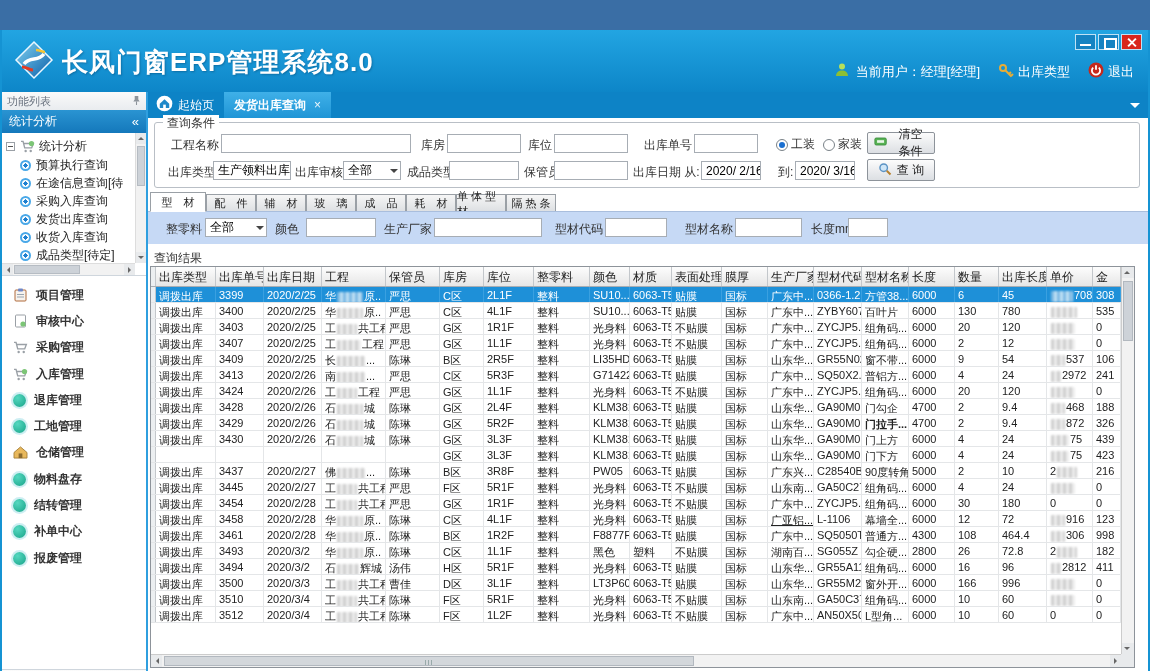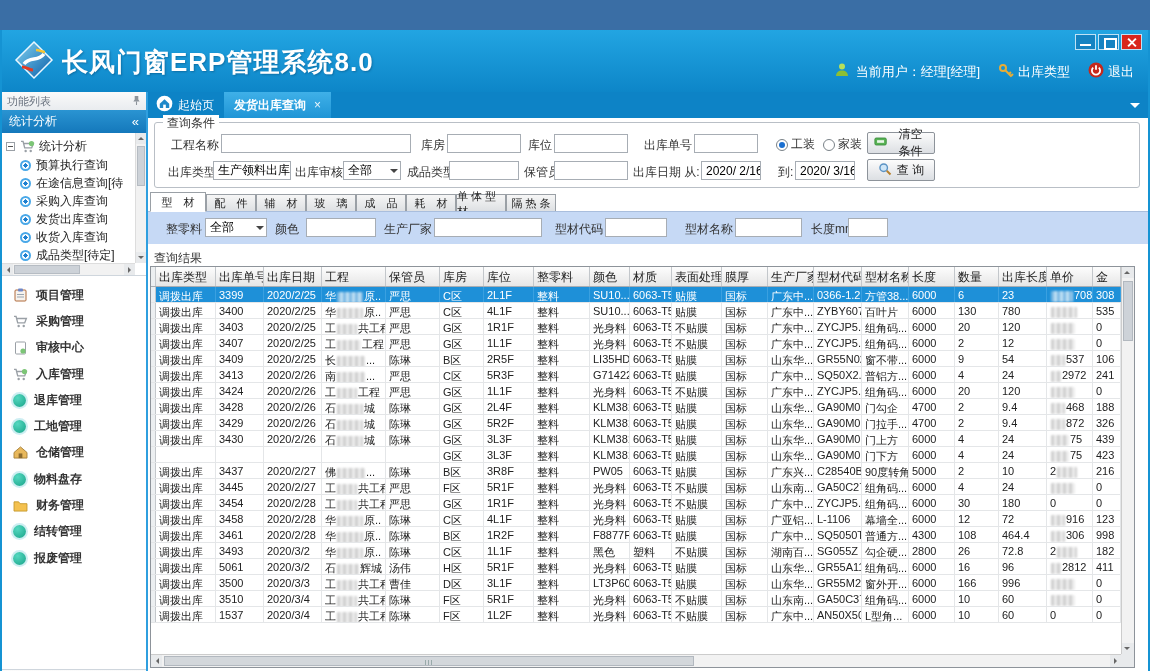--- a/index.html
+++ b/index.html
@@ -248,36 +248,36 @@
               <svg width="13" height="14" viewBox="0 0 13 14">
                 <rect x="1" y="2" width="11" height="11" rx="1" fill="#f7f3ee" stroke="#b06a3b"></rect>
                 <rect x="4" y="0.5" width="5" height="3" rx="1" fill="#6f87c7"></rect>
                 <path d="M3 6.5h7M3 9h7" stroke="#9aa5b0" stroke-width="1"></path>
               </svg>
             </span>
             <span>项目管理</span>
           </div>
           <div class="nav-item">
             <span class="nic">
+              <svg width="13" height="14" viewBox="0 0 13 14">
+                <rect x="1.5" y="1" width="10" height="12" rx="1" fill="#fff" stroke="#9aa0a6"></rect>
+                <circle cx="9" cy="10" r="2.6" fill="#7cc576"></circle>
+              </svg>
+            </span>
+            <span>审核中心</span>
+          </div>
+          <div class="nav-item">
+            <span class="nic">
               <svg width="15" height="13" viewBox="0 0 16 14">
                 <path d="M1 1.5h2.2l1.8 7h7.5l1.8-4.8H4" fill="none" stroke="#9aa0a6" stroke-width="1.5"></path>
                 <circle cx="6" cy="11.8" r="1.3" fill="#9aa0a6"></circle>
                 <circle cx="11.5" cy="11.8" r="1.3" fill="#9aa0a6"></circle>
               </svg>
             </span>
             <span>采购管理</span>
-          </div>
-          <div class="nav-item">
-            <span class="nic">
-              <svg width="13" height="14" viewBox="0 0 13 14">
-                <rect x="1.5" y="1" width="10" height="12" rx="1" fill="#fff" stroke="#9aa0a6"></rect>
-                <circle cx="9" cy="10" r="2.6" fill="#7cc576"></circle>
-              </svg>
-            </span>
-            <span>审核中心</span>
           </div>
           <div class="nav-item">
             <span class="nic">
               <svg width="15" height="13" viewBox="0 0 16 14">
                 <path d="M1 1.5h2.2l1.8 7h7.5l1.8-4.8H4" fill="none" stroke="#9aa0a6" stroke-width="1.5"></path>
                 <circle cx="6" cy="11.8" r="1.3" fill="#9aa0a6"></circle>
                 <circle cx="11.5" cy="11.8" r="1.3" fill="#9aa0a6"></circle>
                 <circle cx="12.3" cy="3.8" r="2.8" fill="#7cc576"></circle>
               </svg>
             </span>
@@ -298,30 +298,26 @@
                 <rect x="6" y="8" width="4" height="5" fill="#8a6a2f"></rect>
               </svg>
             </span>
             <span>仓储管理</span>
           </div>
           <div class="nav-item">
             <span class="nic nic-dot"></span>
             <span>物料盘存</span>
           </div>
           <div class="nav-item">
-            <span class="nic">
-              <svg width="15" height="12" viewBox="0 0 16 13">
-                <path d="M1 2h5l1.5 2H15v8H1z" fill="#f4c14f" stroke="#c79a2e"></path>
-              </svg>
-            </span>
-            <span>财务管理</span>
-          </div>
-          <div class="nav-item">
             <span class="nic nic-dot"></span>
             <span>结转管理</span>
+          </div>
+          <div class="nav-item">
+            <span class="nic nic-dot"></span>
+            <span>补单中心</span>
           </div>
           <div class="nav-item">
             <span class="nic nic-dot"></span>
             <span>报废管理</span>
           </div>
         </div>
       <div class="nav-footer" id="nav-footer">
           <span class="fdot"></span>
           <span class="fdot"></span>
           <span class="fdot"></span>
@@ -488,21 +484,21 @@
                   <div class="td" style="width: 56px;">整料</div>
                   <div class="td" style="width: 40px;">SU10...</div>
                   <div class="td" style="width: 42px;">6063-T5</div>
                   <div class="td" style="width: 50px;">贴膜</div>
                   <div class="td" style="width: 46px;">国标</div>
                   <div class="td" style="width: 46px;">广东中...</div>
                   <div class="td" style="width: 48px;">0366-1.2</div>
                   <div class="td" style="width: 47px;">方管38...</div>
                   <div class="td" style="width: 46px;">6000</div>
                   <div class="td" style="width: 44px;">6</div>
-                  <div class="td" style="width: 48px;">23</div>
+                  <div class="td" style="width: 48px;">45</div>
                   <div class="td" style="width: 46px;"><span class="px" style="width: 22px;"></span>708</div>
                   <div class="td" style="width: 28px;">308</div>
                 </div>
                 <div class="tr">
                   <div class="gut"></div>
                   <div class="td" style="width: 60px;">调拨出库</div>
                   <div class="td" style="width: 48px;">3400</div>
                   <div class="td" style="width: 58px;">2020/2/25</div>
                   <div class="td" style="width: 64px;">华<span class="px" style="width: 26px;"></span>原..</div>
                   <div class="td" style="width: 54px;">严思</div>
@@ -669,21 +665,21 @@
                   <div class="td" style="width: 54px;">陈琳</div>
                   <div class="td" style="width: 44px;">G区</div>
                   <div class="td" style="width: 50px;">5R2F</div>
                   <div class="td" style="width: 56px;">整料</div>
                   <div class="td" style="width: 40px;">KLM3817</div>
                   <div class="td" style="width: 42px;">6063-T5</div>
                   <div class="td" style="width: 50px;">贴膜</div>
                   <div class="td" style="width: 46px;">国标</div>
                   <div class="td" style="width: 46px;">山东华...</div>
                   <div class="td" style="width: 48px;">GA90M07...</div>
-                  <div class="td" style="width: 47px;">门拉手...</div>
+                  <div class="td" style="width: 47px; font-weight: bold;">门拉手...</div>
                   <div class="td" style="width: 46px;">4700</div>
                   <div class="td" style="width: 44px;">2</div>
                   <div class="td" style="width: 48px;">9.4</div>
                   <div class="td" style="width: 46px;"><span class="px" style="width: 14px;"></span>872</div>
                   <div class="td" style="width: 28px;">326</div>
                 </div>
                 <div class="tr">
                   <div class="gut"></div>
                   <div class="td" style="width: 60px;">调拨出库</div>
                   <div class="td" style="width: 48px;">3430</div>
@@ -805,21 +801,21 @@
                   <div class="td" style="width: 58px;">2020/2/28</div>
                   <div class="td" style="width: 64px;">华<span class="px" style="width: 26px;"></span>原..</div>
                   <div class="td" style="width: 54px;">陈琳</div>
                   <div class="td" style="width: 44px;">C区</div>
                   <div class="td" style="width: 50px;">4L1F</div>
                   <div class="td" style="width: 56px;">整料</div>
                   <div class="td" style="width: 40px;">光身料</div>
                   <div class="td" style="width: 42px;">6063-T5</div>
                   <div class="td" style="width: 50px;">贴膜</div>
                   <div class="td" style="width: 46px;">国标</div>
-                  <div class="td" style="width: 46px;">广亚铝...</div>
+                  <div class="td" style="width: 46px; text-decoration: underline;">广亚铝...</div>
                   <div class="td" style="width: 48px;">L-1106</div>
                   <div class="td" style="width: 47px;">幕墙全...</div>
                   <div class="td" style="width: 46px;">6000</div>
                   <div class="td" style="width: 44px;">12</div>
                   <div class="td" style="width: 48px;">72</div>
                   <div class="td" style="width: 46px;"><span class="px" style="width: 14px;"></span>916</div>
                   <div class="td" style="width: 28px;">123</div>
                 </div>
                 <div class="tr">
                   <div class="gut"></div>
@@ -863,21 +859,21 @@
                   <div class="td" style="width: 47px;">勾企硬...</div>
                   <div class="td" style="width: 46px;">2800</div>
                   <div class="td" style="width: 44px;">26</div>
                   <div class="td" style="width: 48px;">72.8</div>
                   <div class="td" style="width: 46px;">2<span class="px" style="width: 20px;"></span></div>
                   <div class="td" style="width: 28px;">182</div>
                 </div>
                 <div class="tr">
                   <div class="gut"></div>
                   <div class="td" style="width: 60px;">调拨出库</div>
-                  <div class="td" style="width: 48px;">5061</div>
+                  <div class="td" style="width: 48px;">3494</div>
                   <div class="td" style="width: 58px;">2020/3/2</div>
                   <div class="td" style="width: 64px;">石<span class="px" style="width: 22px;"></span>辉城</div>
                   <div class="td" style="width: 54px;">汤伟</div>
                   <div class="td" style="width: 44px;">H区</div>
                   <div class="td" style="width: 50px;">5R1F</div>
                   <div class="td" style="width: 56px;">整料</div>
                   <div class="td" style="width: 40px;">光身料</div>
                   <div class="td" style="width: 42px;">6063-T5</div>
                   <div class="td" style="width: 50px;">贴膜</div>
                   <div class="td" style="width: 46px;">国标</div>
@@ -932,21 +928,21 @@
                   <div class="td" style="width: 47px;">组角码...</div>
                   <div class="td" style="width: 46px;">6000</div>
                   <div class="td" style="width: 44px;">10</div>
                   <div class="td" style="width: 48px;">60</div>
                   <div class="td" style="width: 46px;"><span class="px" style="width: 24px;"></span></div>
                   <div class="td" style="width: 28px;">0</div>
                 </div>
                 <div class="tr">
                   <div class="gut"></div>
                   <div class="td" style="width: 60px;">调拨出库</div>
-                  <div class="td" style="width: 48px;">1537</div>
+                  <div class="td" style="width: 48px;">3512</div>
                   <div class="td" style="width: 58px;">2020/3/4</div>
                   <div class="td" style="width: 64px;">工<span class="px" style="width: 20px;"></span>共工程</div>
                   <div class="td" style="width: 54px;">陈琳</div>
                   <div class="td" style="width: 44px;">F区</div>
                   <div class="td" style="width: 50px;">1L2F</div>
                   <div class="td" style="width: 56px;">整料</div>
                   <div class="td" style="width: 40px;">光身料</div>
                   <div class="td" style="width: 42px;">6063-T5</div>
                   <div class="td" style="width: 50px;">不贴膜</div>
                   <div class="td" style="width: 46px;">国标</div>

